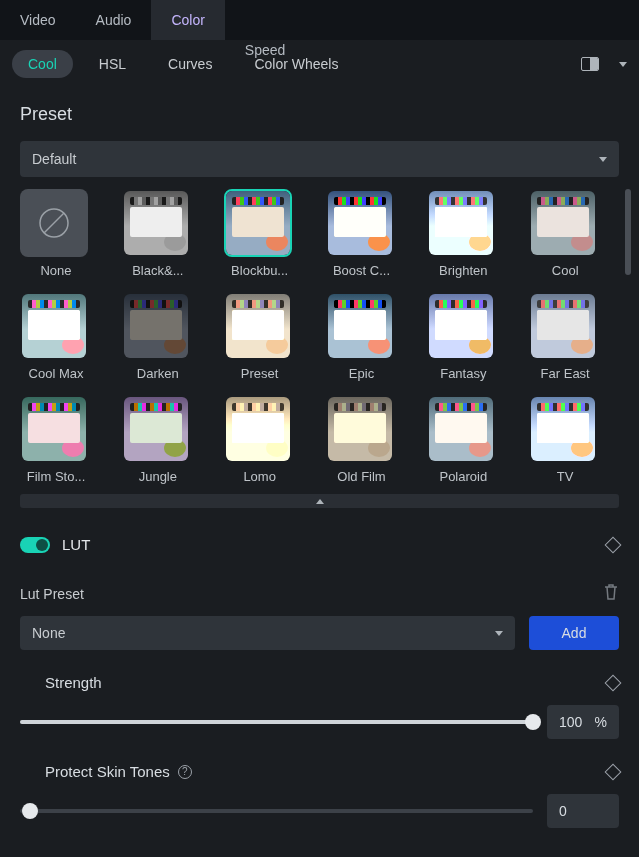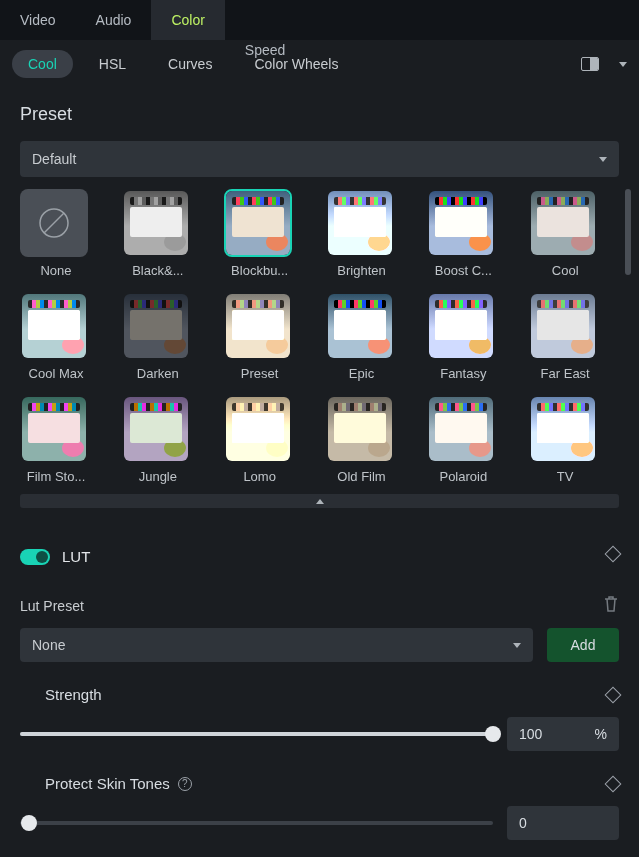--- a/index.html
+++ b/index.html
@@ -20,21 +20,21 @@
   }
   .top-tab {
     padding: 0 20px;
     display: flex;
     align-items: center;
     cursor: pointer;
     color: #b5bbc2;
   }
   .top-tab.active {
     background: #262a30;
-    color: #bef264;
+    color: #c4b5fd;
   }
   .top-tab-spacer { flex:1; background:#262a30;margin-top:42px; }
   
   .sub-tabs {
     display:flex;
     height: 48px;
     align-items:center;
     padding: 0 12px;
     background: #1a1d21;
     gap: 10px;
@@ -138,23 +138,22 @@
   .collapse-bar {
     margin: 10px 20px 0;
     height:14px;background:#2a2e34;border-radius:3px;
     display:flex;align-items:center;justify-content:center;cursor:pointer;
   }
   .collapse-bar .tri-up{
     width:0;height:0;border-left:4px solid transparent;border-right:4px solid transparent;border-bottom:5px solid #aeb4ba;
   }
   
   .lut-row {
-    display:flex;align-items:flex-start;justify-content:space-between;
+    display:flex;align-items:center;justify-content:space-between;
     padding: 28px 20px 18px;
-    margin-top: 12px;
   }
   .lut-left { display:flex;align-items:center;gap:12px; }
   .toggle {
     width:30px;height:16px;background:#19d3b5;border-radius:10px;position:relative;cursor:pointer;
   }
   .toggle .knob{position:absolute;right:2px;top:2px;width:12px;height:12px;background:#0e4f45;border-radius:50%;}
   .lut-label { color:#e4e7ea;font-size:15px;}
   .diamond {
     width:12px;height:12px;border:1.5px solid #9ba1a8;transform:rotate(45deg);cursor:pointer;
   }
@@ -165,36 +164,36 @@
   }
   .trash { cursor:pointer; opacity:0.7; }
   .lut-controls-row{
     padding: 6px 20px 0; display:flex; gap:14px;
   }
   .lut-select{
     flex:1;background:#2f343a;border-radius:4px;height:34px;
     display:flex;align-items:center;justify-content:space-between;padding:0 12px;cursor:pointer;
   }
   .add-btn{
-    width:72px;height:34px;background:#14532d;border-radius:4px;
+    width:90px;height:34px;background:#1d4ed8;border-radius:4px;
     display:flex;align-items:center;justify-content:center;cursor:pointer;color:#d8dde2;
   }
   
   .slider-block { padding: 24px 20px 0; }
   .slider-head { display:flex;align-items:center;justify-content:space-between;margin-bottom:14px;margin-left:25px; }
   .slider-title { display:flex;align-items:center;gap:8px;font-size:15px;color:#d8dde2;}
   .help-circ{width:14px;height:14px;border:1.3px solid #9ba1a8;border-radius:50%;display:flex;align-items:center;justify-content:center;font-size:10px;color:#9ba1a8;}
   .slider-row{ display:flex;align-items:center;gap:14px; }
   .track {
     flex:1;height:4px;background:#3c4148;border-radius:2px;position:relative;cursor:pointer;
   }
   .track .fill{position:absolute;left:0;top:0;bottom:0;background:#cfd4d9;border-radius:2px;}
   .track .handle{position:absolute;top:50%;transform:translate(-50%,-50%);width:16px;height:16px;background:#e6e9ec;border-radius:50%;}
   .valbox{
-    width:112px;height:34px;background:#2f343a;border-radius:4px;display:flex;align-items:center;
+    width:72px;height:34px;background:#2f343a;border-radius:4px;display:flex;align-items:center;
     padding:0 12px;justify-content:space-between;color:#d8dde2;
   }
 </style>
 </head>
 <body>
 
 <div class="top-tabs">
   <div class="top-tab">Video</div>
   <div class="top-tab">Audio</div>
   <div class="top-tab active">Color</div>
@@ -242,33 +241,33 @@
       <div class="preset-item">
         <div class="thumb selected">
           <div class="thumb-clap tint-blockbuster">
             <div class="thumb-hand"></div>
           </div>
         </div>
         <div class="preset-label">Blockbu...</div>
       </div>
       <div class="preset-item">
         <div class="thumb">
+          <div class="thumb-clap tint-boost">
+            <div class="thumb-hand"></div>
+          </div>
+        </div>
+        <div class="preset-label">Boost C...</div>
+      </div>
+      <div class="preset-item">
+        <div class="thumb">
           <div class="thumb-clap tint-brighten">
             <div class="thumb-hand"></div>
           </div>
         </div>
         <div class="preset-label">Brighten</div>
-      </div>
-      <div class="preset-item">
-        <div class="thumb">
-          <div class="thumb-clap tint-boost">
-            <div class="thumb-hand"></div>
-          </div>
-        </div>
-        <div class="preset-label">Boost C...</div>
       </div>
       <div class="preset-item">
         <div class="thumb">
           <div class="thumb-clap tint-cool">
             <div class="thumb-hand"></div>
           </div>
         </div>
         <div class="preset-label">Cool</div>
       </div>
       <div class="preset-item">

